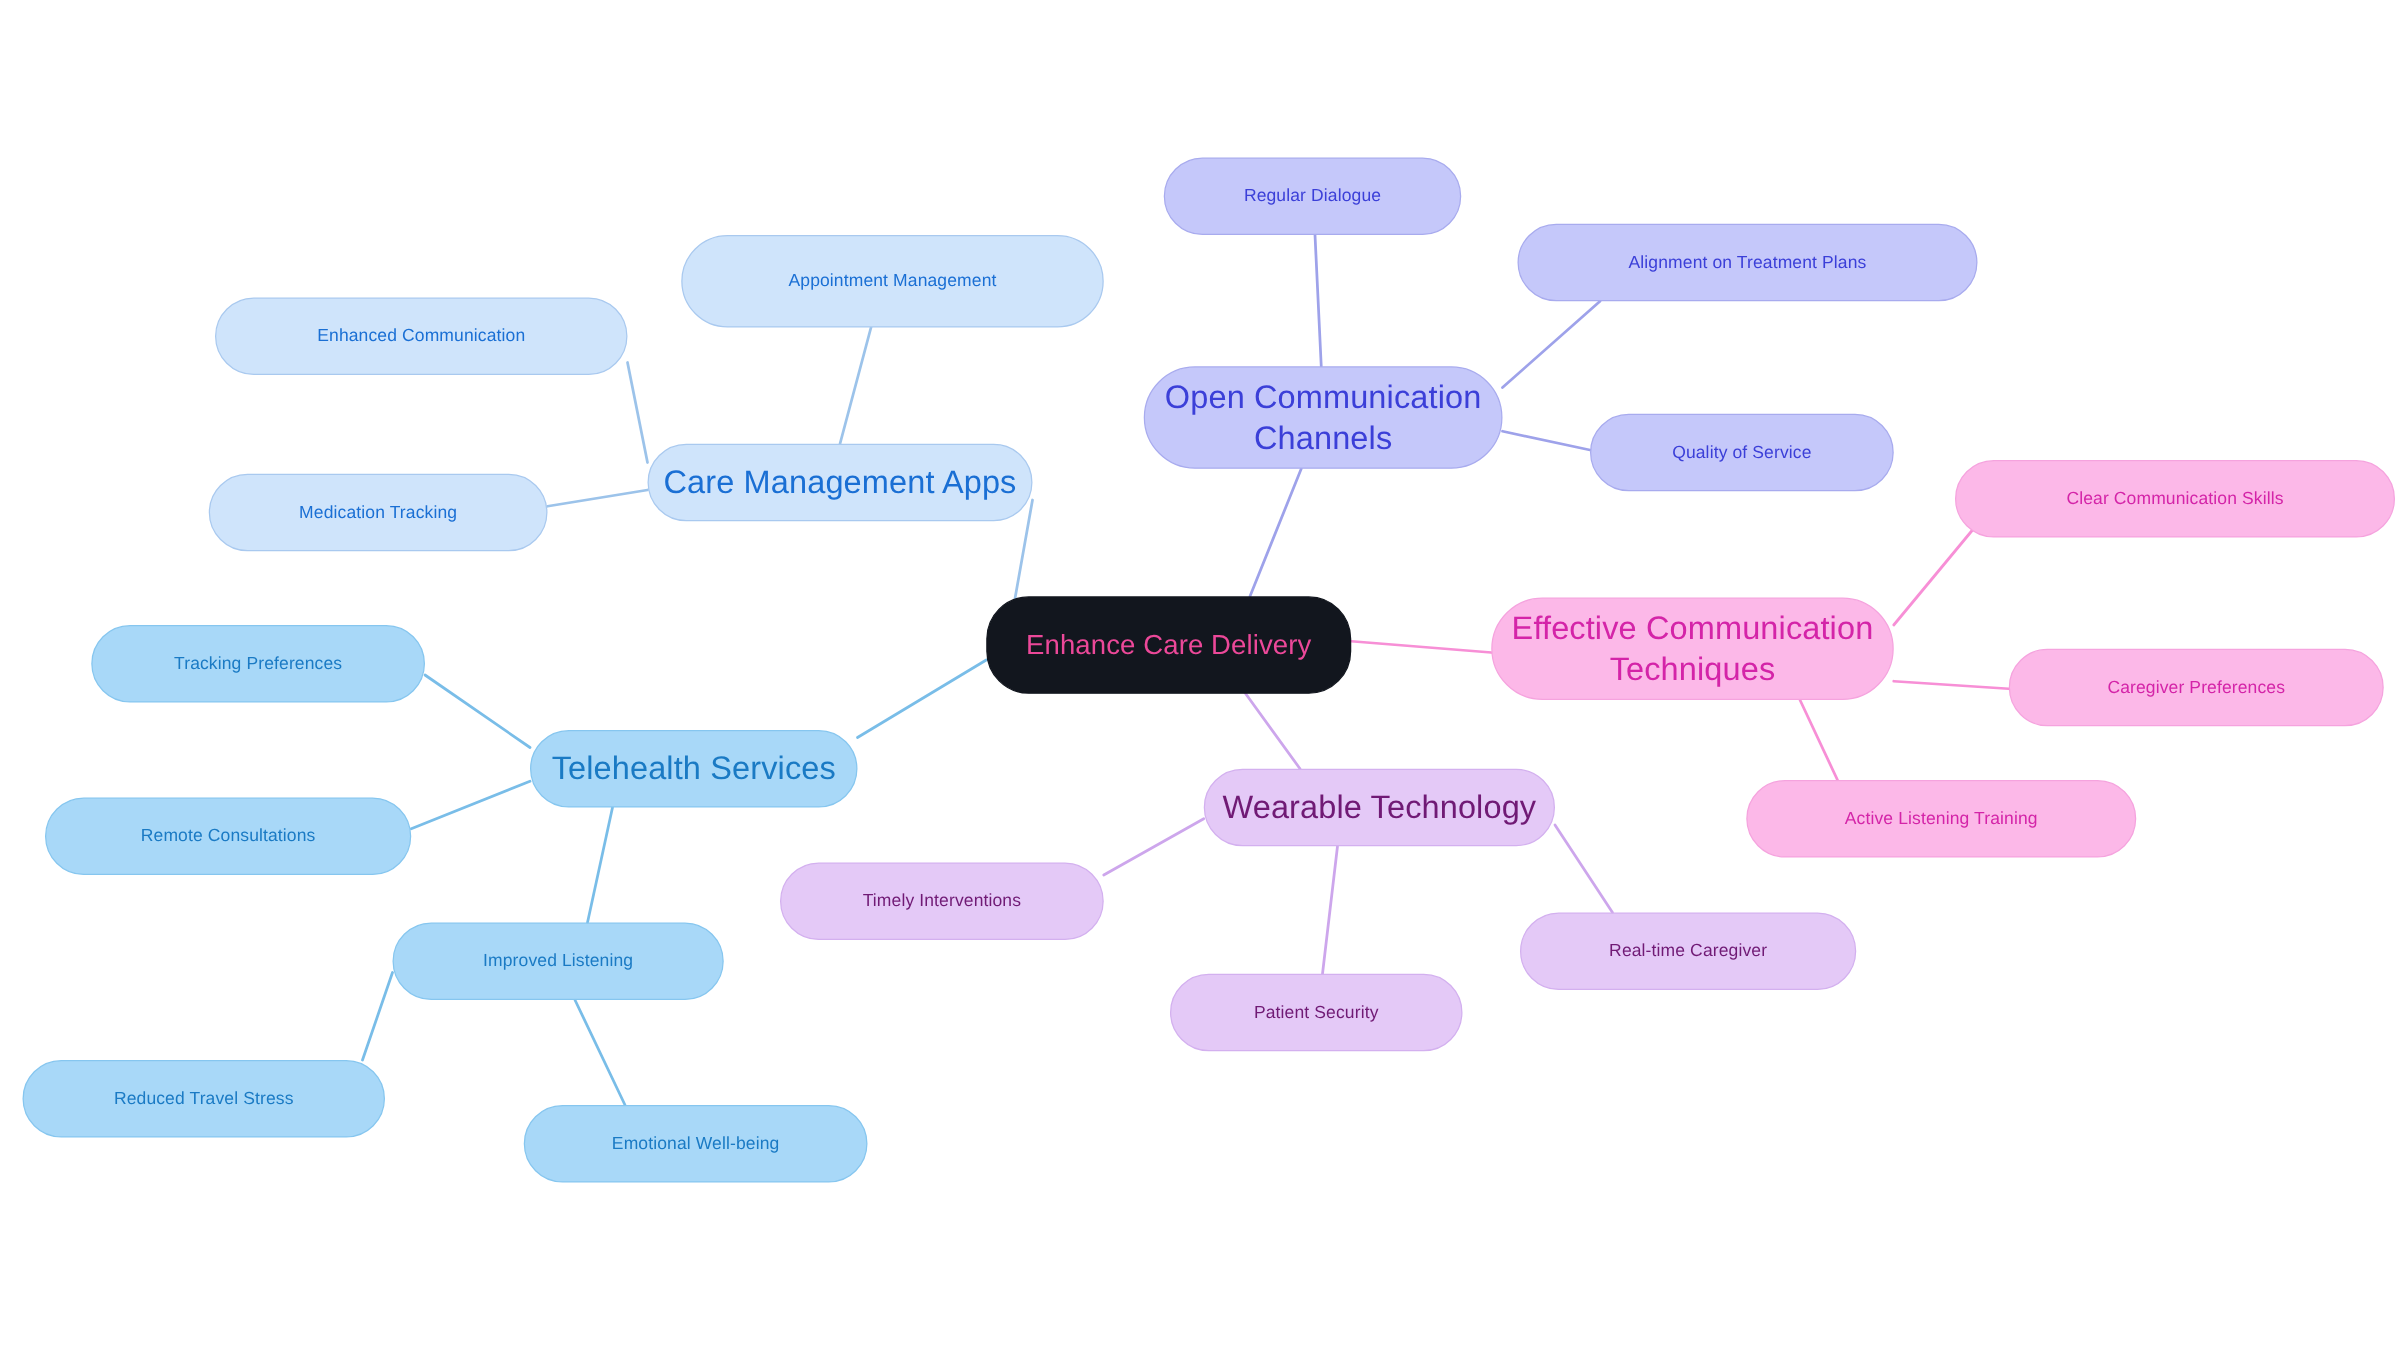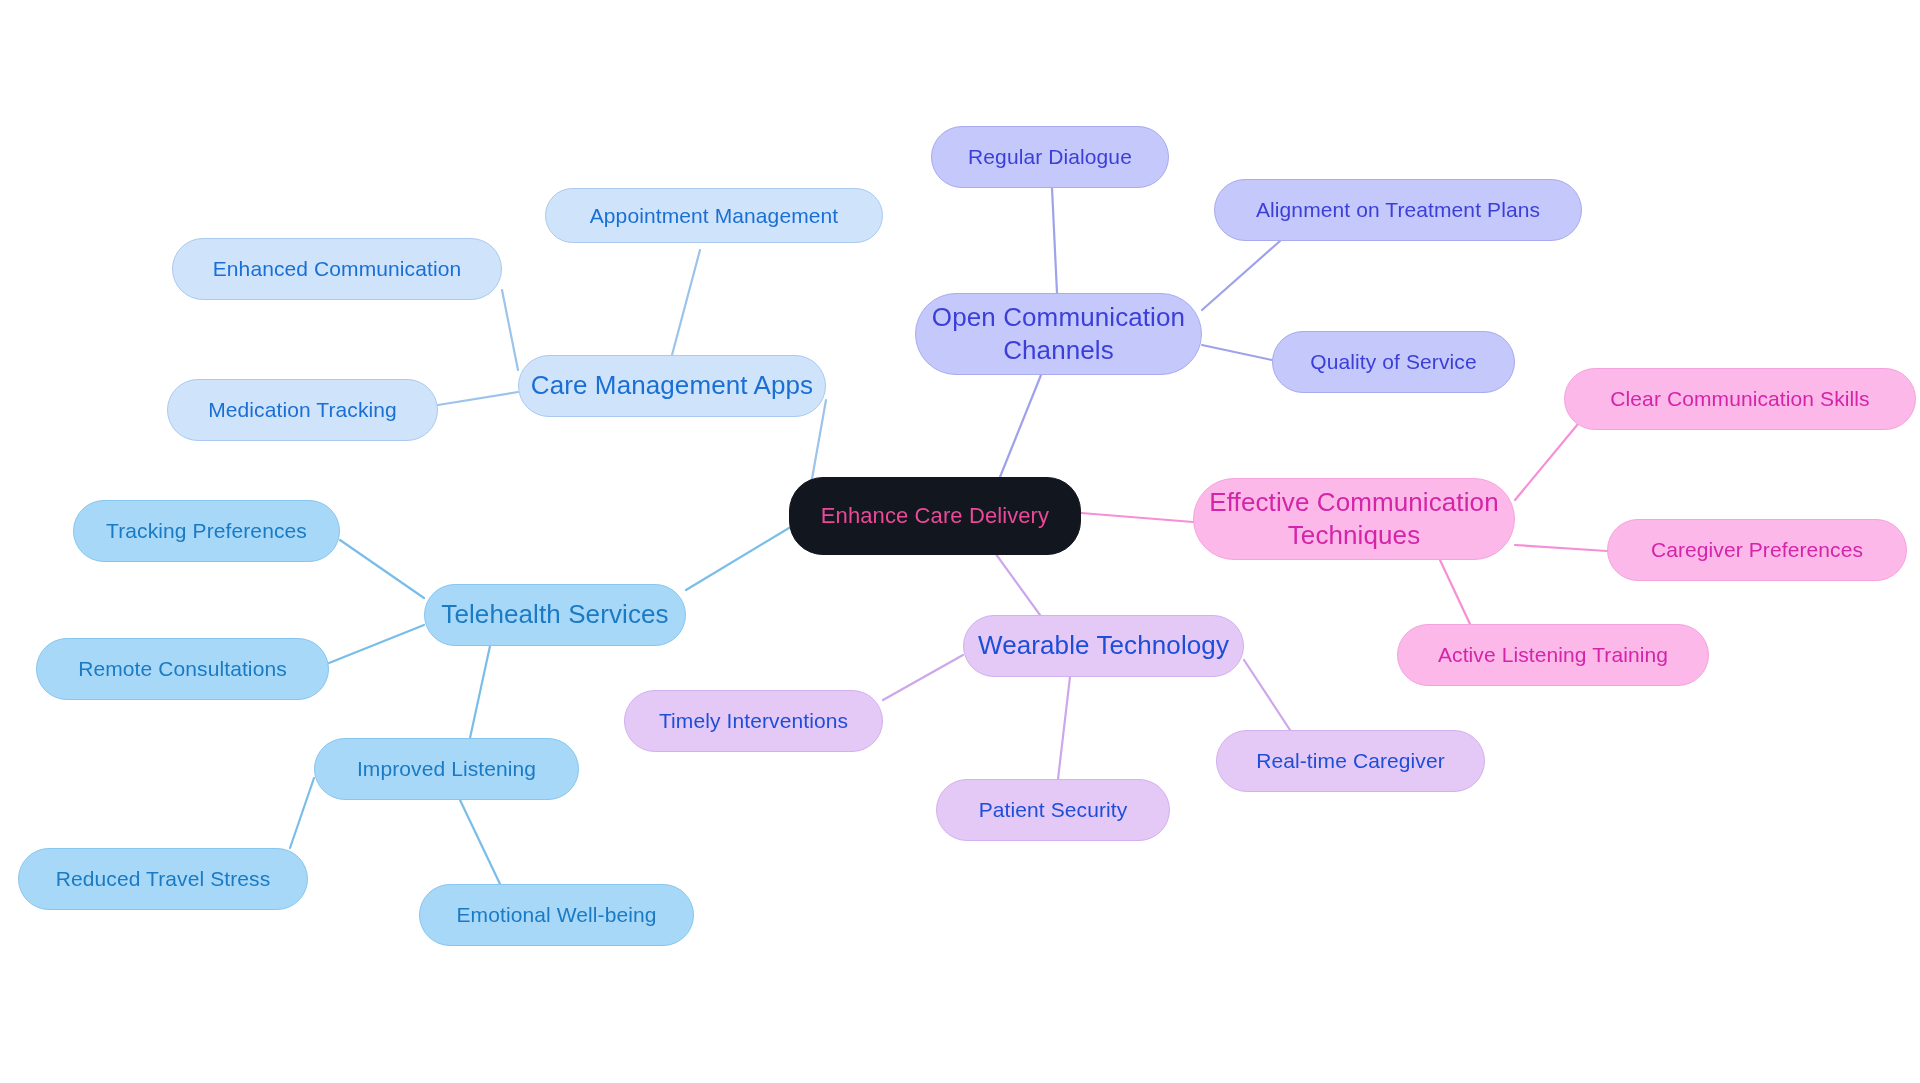--- a/index.html
+++ b/index.html
@@ -11,25 +11,25 @@
         display:flex;align-items:center;justify-content:center;
         text-align:center;border-radius:999px;border-style:solid;border-width:1.5px;
         line-height:1.22;letter-spacing:.1px;}
   .node.two-line{line-height:1.26;}
   .root{background:#12161e;border-color:#12161e;color:#ffffff;
         font-size:23px;border-radius:34px;}
   
   .c-blue      {background:#cfe4fb;border-color:#a9c9ef;color:#1a6fd4;}
   .c-periwinkle{background:#c5c8fa;border-color:#a8abee;color:#3b3fd8;}
   .c-pink      {background:#fcb8e8;border-color:#f5a3de;color:#d424a8;}
-  .c-purple    {background:#e4c9f7;border-color:#d3b0ef;color:#1d4ed8;}
+  .c-purple    {background:#e4c9f7;border-color:#d3b0ef;color:#701a75;}
   .c-sky       {background:#a8d8f8;border-color:#86c6ef;color:#1a7ac4;}
   .s-22{font-size:22px;}
   .s-21{font-size:26px;}
-  .s-20{font-size:21px;}
+  .s-20{font-size:14px;}
 </style>
 </head>
 <body>
 
 <div id="canvas">
   <svg id="edges" viewBox="0 0 1920 1083" xmlns="http://www.w3.org/2000/svg">
       <line x1="810" y1="490" x2="826" y2="400" stroke="#9cc3ea" stroke-width="2.2" stroke-linecap="round"></line>
       <line x1="672" y1="355" x2="700" y2="250" stroke="#9cc3ea" stroke-width="2.2" stroke-linecap="round"></line>
       <line x1="518" y1="370" x2="502" y2="290" stroke="#9cc3ea" stroke-width="2.2" stroke-linecap="round"></line>
       <line x1="518" y1="392" x2="438" y2="405" stroke="#9cc3ea" stroke-width="2.2" stroke-linecap="round"></line>
@@ -48,21 +48,21 @@
       <line x1="789" y1="528" x2="686" y2="590" stroke="#79bde8" stroke-width="2.2" stroke-linecap="round"></line>
       <line x1="424" y1="598" x2="340" y2="540" stroke="#79bde8" stroke-width="2.2" stroke-linecap="round"></line>
       <line x1="424" y1="625" x2="329" y2="663" stroke="#79bde8" stroke-width="2.2" stroke-linecap="round"></line>
       <line x1="490" y1="646" x2="470" y2="738" stroke="#79bde8" stroke-width="2.2" stroke-linecap="round"></line>
       <line x1="314" y1="778" x2="290" y2="848" stroke="#79bde8" stroke-width="2.2" stroke-linecap="round"></line>
       <line x1="460" y1="800" x2="500" y2="884" stroke="#79bde8" stroke-width="2.2" stroke-linecap="round"></line>
     </svg>
   <div id="nodes">
       <div class="node root s-22" style="left: 789px; top: 477px; width: 292px; height: 78px; background: rgb(18, 22, 30); border-color: rgb(18, 22, 30); color: #ec4899;">Enhance Care Delivery</div>
       <div class="node c-blue s-21" style="left: 518px; top: 355px; width: 308px; height: 62px;">Care Management Apps</div>
-      <div class="node c-blue s-20" style="left: 545px; top: 188px; width: 338px; height: 55px;">Appointment Management</div>
+      <div class="node c-blue s-20" style="left: 545px; top: 188px; width: 338px; height: 74px;">Appointment Management</div>
       <div class="node c-blue s-20" style="left: 172px; top: 238px; width: 330px; height: 62px;">Enhanced Communication</div>
       <div class="node c-blue s-20" style="left: 167px; top: 379px; width: 271px; height: 62px;">Medication Tracking</div>
       <div class="node c-periwinkle s-21 two-line" style="left: 915px; top: 293px; width: 287px; height: 82px;">Open Communication Channels</div>
       <div class="node c-periwinkle s-20" style="left: 931px; top: 126px; width: 238px; height: 62px;">Regular Dialogue</div>
       <div class="node c-periwinkle s-20" style="left: 1214px; top: 179px; width: 368px; height: 62px;">Alignment on Treatment Plans</div>
       <div class="node c-periwinkle s-20" style="left: 1272px; top: 331px; width: 243px; height: 62px;">Quality of Service</div>
       <div class="node c-pink s-21 two-line" style="left: 1193px; top: 478px; width: 322px; height: 82px;">Effective Communication Techniques</div>
       <div class="node c-pink s-20" style="left: 1564px; top: 368px; width: 352px; height: 62px;">Clear Communication Skills</div>
       <div class="node c-pink s-20" style="left: 1607px; top: 519px; width: 300px; height: 62px;">Caregiver Preferences</div>
       <div class="node c-pink s-20" style="left: 1397px; top: 624px; width: 312px; height: 62px;">Active Listening Training</div>

